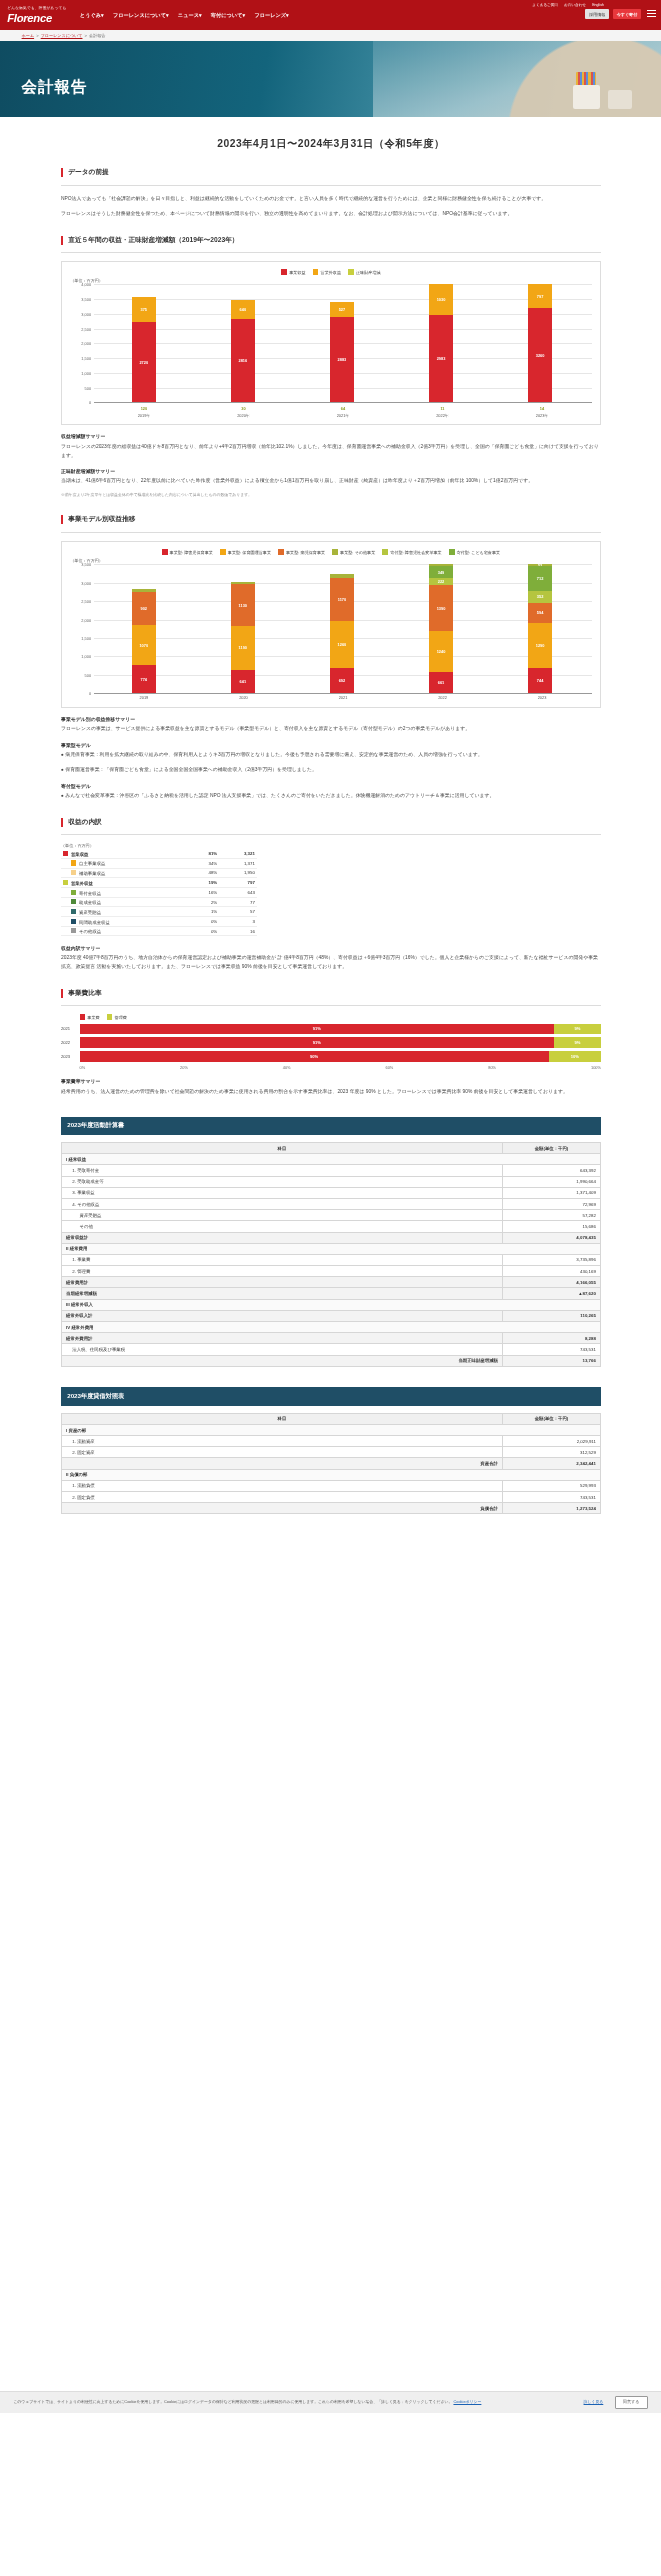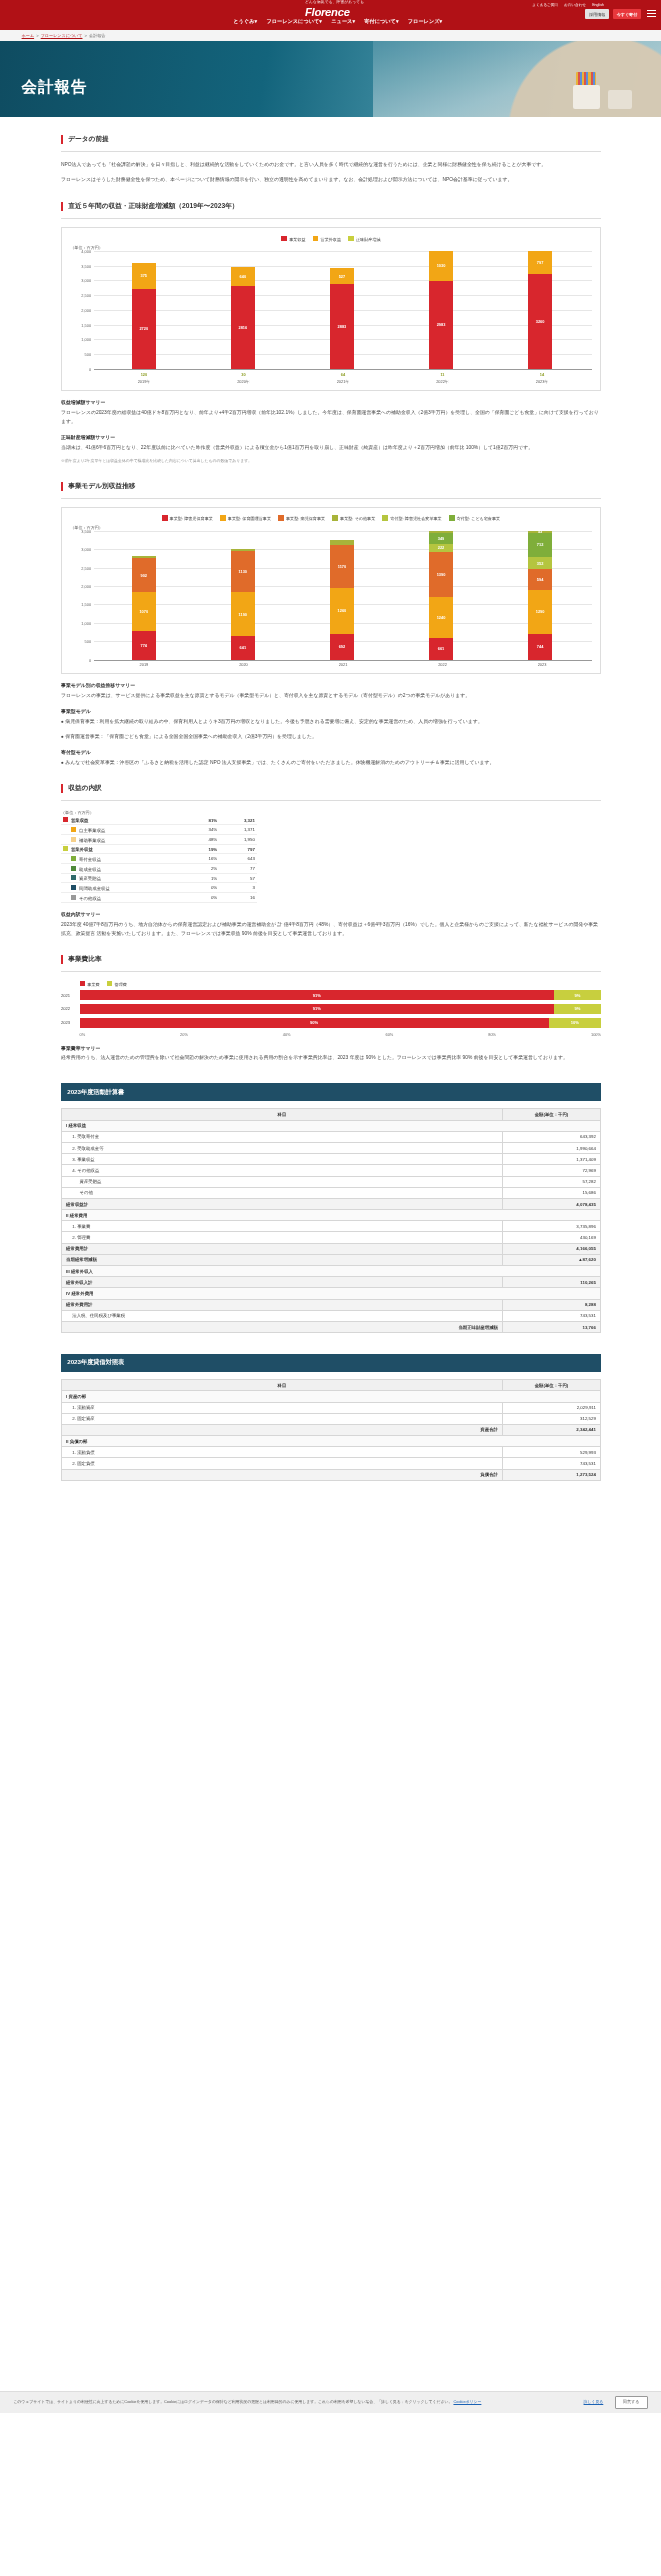--- a/index.html
+++ b/index.html
@@ -7,21 +7,21 @@
   html, body { margin:0; padding:0; }
   body {
     width:662px;
     font-family:"Liberation Sans", sans-serif;
     color:#333;
     background:#fff;
     -webkit-font-smoothing:antialiased;
   }
   
   .topbar {
-    height:30px; background:#b11116; position:relative; display:flex; align-items:center;flex-direction:column;
+    height:30px; background:#b11116; position:relative; display:flex; align-items:center;
   }
   .logo-block { display:flex; flex-direction:column; justify-content:center; padding-left:7.2px; }
   .logo-tag { color:#fff; font-size:3.6px; letter-spacing:0.3px; margin-bottom:1.5px; }
   .logo-word { color:#fff; font-size:11.3px; font-weight:bold; font-style:italic; letter-spacing:-0.3px;}
   .gnav { display:flex; align-items:flex-end; gap:9.3px; margin-left:13.4px; }
   .gnav-item { color:#fff; font-size:5.2px; font-weight:bold; display:flex; align-items:center; gap:1.5px;}
   .util { position:absolute; right:58px; top:3.1px; display:flex; gap:6.2px; }
   .util span { color:#fff; font-size:3.6px; }
   .hdr-btns { position:absolute; right:20.6px; top:9.3px; display:flex; gap:3.1px; align-items:center;}
   .btn-gray { background:#e3e3e3; color:#333; font-size:4.1px; padding:2.6px 4.1px; border-radius:1px;}
@@ -155,20 +155,21 @@
 
 <div class="hero">
   <div class="desk"></div>
   <div class="pencils"></div>
   <div class="cup"></div>
   <div class="cup2"></div>
   <h1>会計報告</h1>
 </div>
 
 <div class="wrap">
+  <h2 class="page-title">2023年4月1日〜2024年3月31日（令和5年度）</h2>
 
   <div class="sec-head">データの前提</div>
   <hr class="rule">
   <p class="body">NPO法人であっても「社会課題の解決」を日々目指しと、利益は継続的な活動をしていくためのお金です。と言い人員を多く時代で継続的な運営を行うためには、企業と同様に財務健全性を保ち続けることが大事です。</p>
   <p class="body">フローレンスはそうした財務健全性を保つため、本ページについて財務情報の開示を行い、独立の透明性を高めてまいります。なお、会計処理および開示方法については、NPO会計基準に従っています。</p>
 
   <div class="sec-head">直近５年間の収益・正味財産増減額（2019年〜2023年）</div>
   <hr class="rule">
   <div class="panel">
     <div class="legend">

